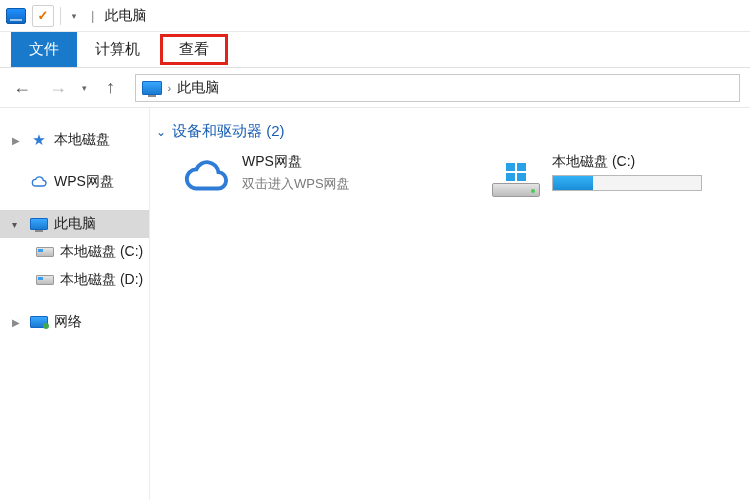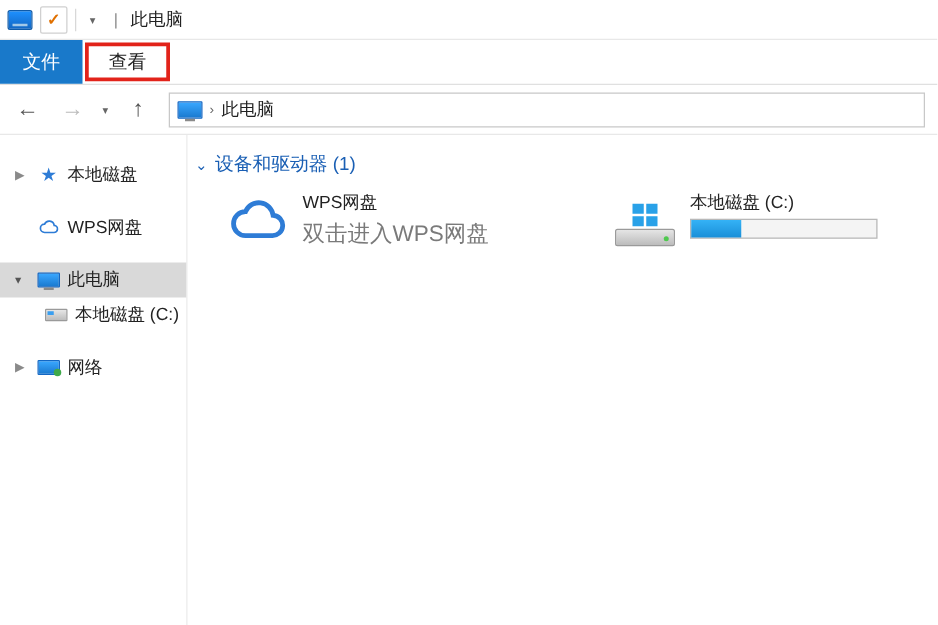--- a/index.html
+++ b/index.html
@@ -64,20 +64,21 @@
   .tab {
     padding: 0 18px;
     display:flex; align-items:center;
     font-size:15px;
     color:#222;
     cursor:default;
   }
   .tab-file {
     background:#1979ca;
     color:#fff;
+    margin-left:11px;
   }
   .tab-highlight {
     border: 3px solid #e2231a;
     margin: 2px 17px 2px 2px;
     padding: 0 16px;
   }
 
   
   .navbar {
     height: 40px;
@@ -219,21 +220,21 @@
   .drive-tray::after{
     content:""; position:absolute; right:4px; top:5px; width:4px; height:4px; background:#4fc94f; border-radius:50%;
   }
   .win-flag {
     position:absolute; top:0; left:14px; width:20px; height:18px;
     display:grid; grid-template-columns:1fr 1fr; grid-template-rows:1fr 1fr; gap:2px;
   }
   .win-flag span { background:#29a1e8; }
   .item-body { display:flex; flex-direction:column; gap:4px; padding-top:2px; }
   .item-title { font-size:14px; color:#222; }
-  .item-sub { font-size:18px; color:#7a7a7a; }
+  .item-sub { font-size:13px; color:#7a7a7a; }
   .usage-bar {
     width:150px; height:16px;
     border:1px solid #b8b8b8;
     background:#f4f4f4;
     position:relative;
   }
   .usage-fill {
     position:absolute; left:0; top:0; bottom:0;
     width:27%;
     background:linear-gradient(180deg,#34b2f6,#1a8fd8);
@@ -248,20 +249,21 @@
     <span class="orange-check">✓</span>
   </div>
   <div class="qat-sep"></div>
   <div class="qat-drop">▾</div>
   <span class="title-pipe">|</span>
   <span class="title-text">此电脑</span>
 </div>
 
 <div class="tabs">
   <div class="tab tab-file">文件</div>
+  <div class="tab">计算机</div>
   <div class="tab tab-highlight">查看</div>
 </div>
 
 <div class="navbar">
   <div class="nav-btn">←</div>
   <div class="nav-btn disabled">→</div>
   <div class="nav-chevron">▾</div>
   <div class="nav-btn">↑</div>
   <div class="addrbox">
     <div class="addr-pc-icon"></div>
@@ -302,37 +304,43 @@
       <span>此电脑</span>
     </div>
 
     <div class="tree-item sub">
       <span class="ic">
           <span class="drive-icon-sm"></span>
         </span>
       <span>本地磁盘 (C:)</span>
     </div>
 
+    <div class="tree-item sub">
+      <span class="ic">
+          <span class="drive-icon-sm"></span>
+        </span>
+      <span>本地磁盘 (D:)</span>
+    </div>
 
     <div class="tree-spacer"></div>
 
     <div class="tree-item">
       <span class="expander">▶</span>
       <span class="ic">
           <span class="net-icon-sm"></span>
         </span>
       <span>网络</span>
     </div>
 
   </div>
 
   <div class="content">
     <div class="group-header">
       <span class="group-chevron">⌄</span>
-      <span>设备和驱动器 (1)</span>
+      <span>设备和驱动器 (2)</span>
     </div>
 
     <div class="items-row">
 
       <div class="item">
         <div class="item-icon-lg">
           <div class="cloud-lg">
             <svg viewBox="0 0 24 24">
                 <path fill="none" stroke="#2e7cd6" stroke-width="2" d="M7 18a5 5 0 0 1 0-10 6 6 0 0 1 11.5 1.5A4 4 0 0 1 18 18H7z"></path>
               </svg>

